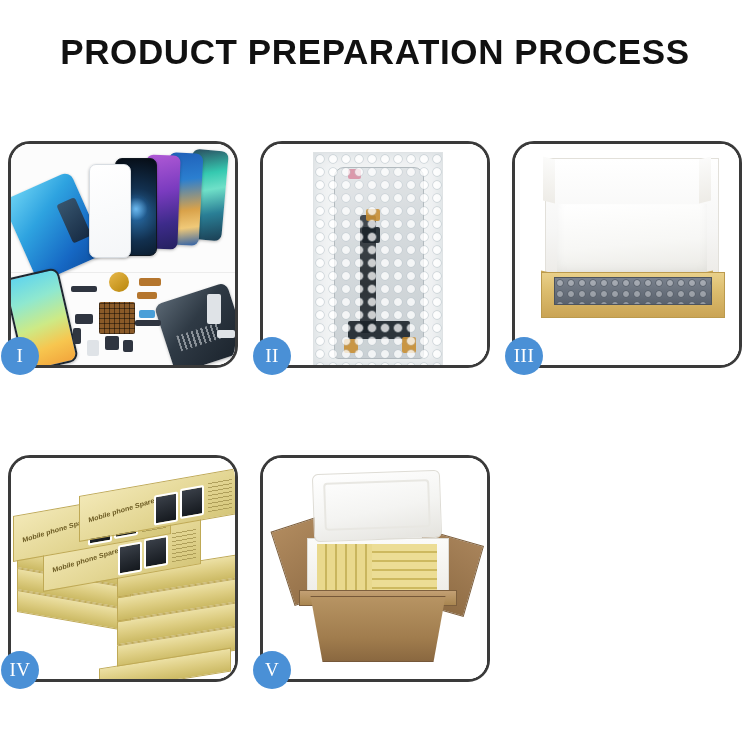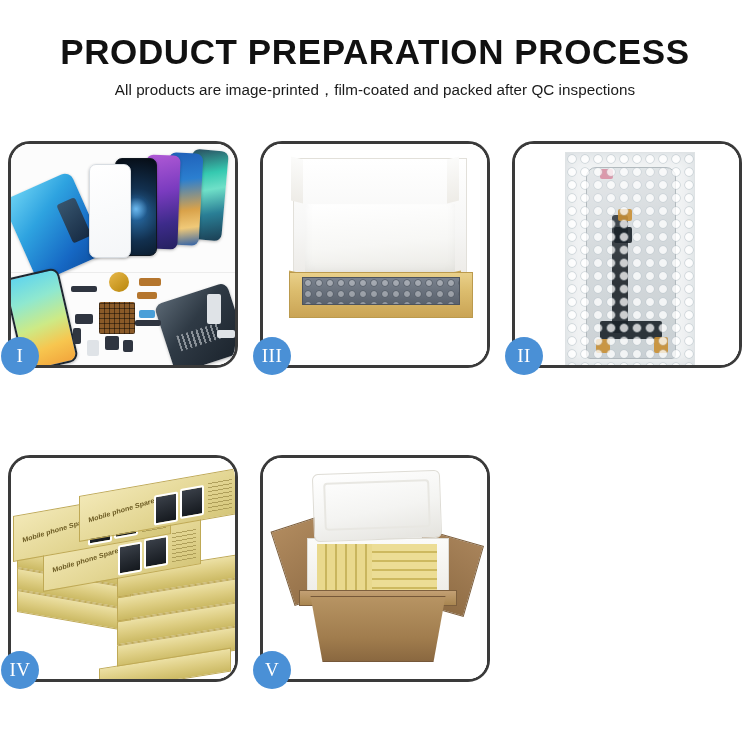--- a/index.html
+++ b/index.html
@@ -374,21 +374,20 @@
     clip-path: polygon(30% 0, 100% 26%, 96% 60%, 0 28%);
   }
 </style>
 </head>
 <body>
 
 <div class="page">
 
   <div class="header">
     <div class="title">PRODUCT PREPARATION PROCESS</div>
-    <div class="subtitle">All products are image-printed，film-coated and packed after QC inspections</div>
   </div>
 
   <div class="grid">
 
     <div class="card">
       <div class="card-inner">
         <div class="photo">
           <div class="p1-bg"></div>
           <div class="phone ph-blue-film"></div>
           <div class="phone ph-green"></div>
@@ -413,58 +412,58 @@
           <div class="part light" style="left:196px;top:150px;width:14px;height:30px;"></div>
           <div class="part light" style="left:206px;top:186px;width:18px;height:8px;"></div>
         </div>
       </div>
       <div class="badge">I</div>
     </div>
 
     <div class="card">
       <div class="card-inner">
         <div class="photo">
-          <div class="p3-bg"></div>
-          <div class="box3-lid"></div>
-          <div class="box3-lid-l"></div>
-          <div class="box3-lid-r"></div>
-          <div class="box3-foam"></div>
-          <div class="box3-tray-side-l"></div>
-          <div class="box3-tray-side-r"></div>
-          <div class="box3-tray">
-            <div class="box3-tray-inner"></div>
-          </div>
-        </div>
-      </div>
-      <div class="badge">III</div>
-    </div>
-
-    <div class="card">
-      <div class="card-inner">
-        <div class="photo">
           <div class="p2-bg"></div>
           <div class="bubble-bag">
             <div class="lcd-panel"></div>
             <div class="lcd-pink"></div>
             <div class="lcd-flex"></div>
             <div class="lcd-gold" style="left:52px;top:56px;width:14px;height:12px;"></div>
             <div class="lcd-conn" style="left:48px;top:74px;width:18px;height:16px;"></div>
             <div class="lcd-conn" style="left:34px;top:168px;width:62px;height:18px;"></div>
             <div class="lcd-gold" style="left:30px;top:186px;width:14px;height:14px;"></div>
             <div class="lcd-gold" style="left:88px;top:184px;width:14px;height:16px;"></div>
             <div class="bubble-overlay"></div>
           </div>
         </div>
       </div>
       <div class="badge">II</div>
     </div>
 
     <div class="card">
       <div class="card-inner">
         <div class="photo">
+          <div class="p3-bg"></div>
+          <div class="box3-lid"></div>
+          <div class="box3-lid-l"></div>
+          <div class="box3-lid-r"></div>
+          <div class="box3-foam"></div>
+          <div class="box3-tray-side-l"></div>
+          <div class="box3-tray-side-r"></div>
+          <div class="box3-tray">
+            <div class="box3-tray-inner"></div>
+          </div>
+        </div>
+      </div>
+      <div class="badge">III</div>
+    </div>
+
+    <div class="card">
+      <div class="card-inner">
+        <div class="photo">
           <div class="p4-bg"></div>
           <div class="stack">
 
             <div class="kbox" style="left:4px;top:58px;width:112px;height:20px;transform:skewY(10deg);"></div>
             <div class="kbox" style="left:4px;top:80px;width:112px;height:20px;transform:skewY(10deg);"></div>
             <div class="kbox" style="left:4px;top:102px;width:112px;height:20px;transform:skewY(10deg);"></div>
             <div class="kbox" style="left:4px;top:124px;width:112px;height:20px;transform:skewY(10deg);"></div>
 
             <div class="kbox" style="left:104px;top:88px;width:118px;height:22px;transform:skewY(-9deg);"></div>
             <div class="kbox" style="left:104px;top:112px;width:118px;height:22px;transform:skewY(-9deg);"></div>

